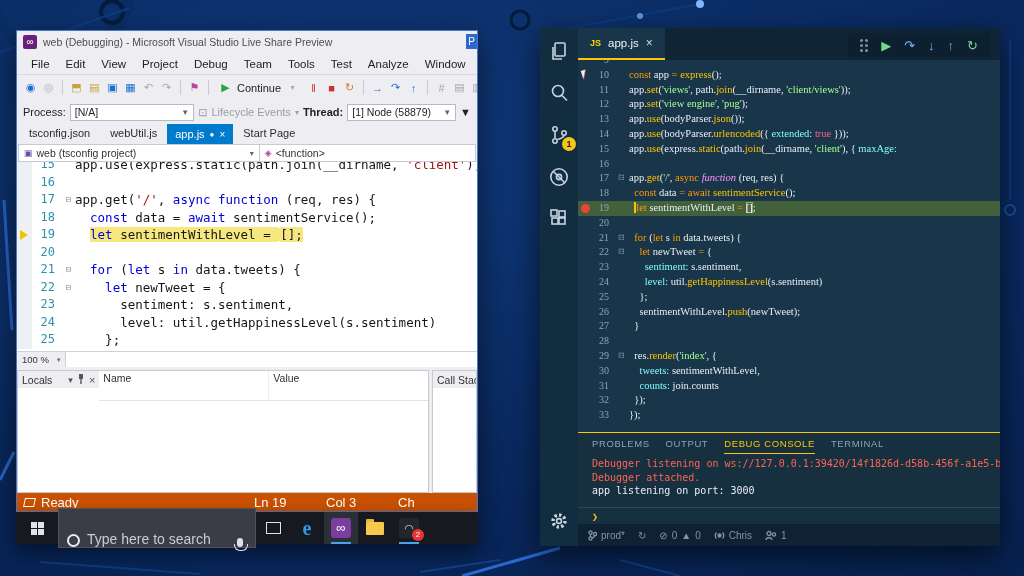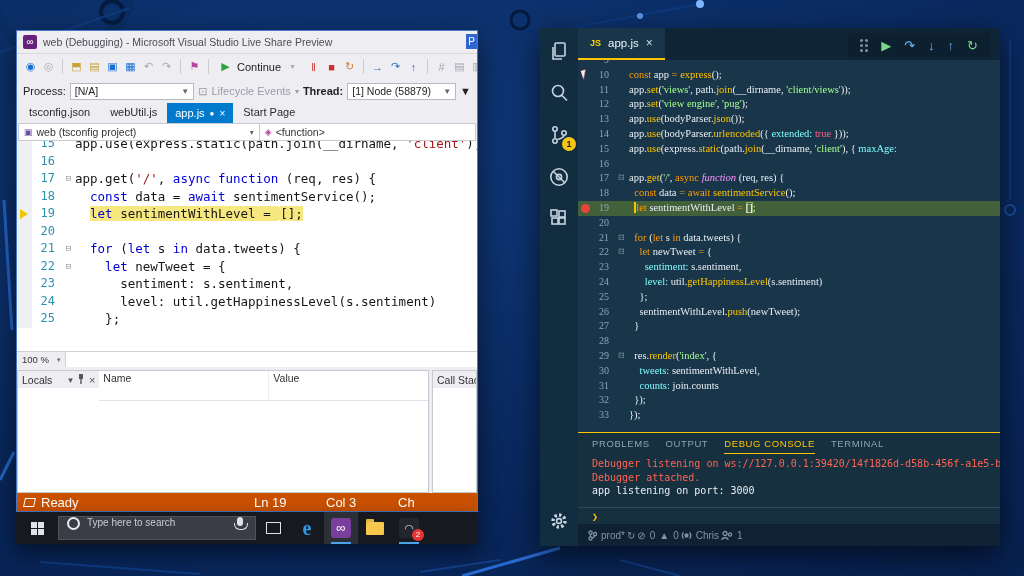--- a/index.html
+++ b/index.html
@@ -66,21 +66,21 @@
 .vs-statusbar{height:18px;background:#ca5100;color:#fff;display:flex;align-items:center;font-size:13px;padding:0 7px;gap:6px;flex:0 0 auto;white-space:nowrap;overflow:hidden}
 .sb-ico{width:11px;height:9px;border:1px solid #fff;transform:skewX(-12deg);flex:0 0 auto}
 .sb-right{margin-left:auto;display:flex;gap:0}
 .sb-right span{width:72px}
 
 
 .taskbar{position:absolute;left:16px;top:512px;width:462px;height:32px;background:#16191f;display:flex;align-items:center;box-shadow:0 8px 20px rgba(0,0,0,.5)}
 .tb-start{width:42px;height:32px;display:flex;align-items:center;justify-content:center}
 .win-glyph{display:grid;grid-template-columns:6px 6px;grid-template-rows:6px 6px;gap:1px}
 .win-glyph i{background:#dfe3e8}
-.tb-search{width:198px;height:24px;background:#3a3d45;display:flex;align-items:flex-start;gap:7px;color:#c9ccd2;font-size:10px;padding:0 8px;border:1px solid #50535a}
+.tb-search{width:198px;height:40px;background:#3a3d45;display:flex;align-items:flex-end;gap:7px;color:#c9ccd2;font-size:14px;padding:0 8px;border:1px solid #50535a}
 .cortana{width:13px;height:13px;border:2px solid #e8ebf0;border-radius:50%;flex:0 0 auto}
 .mic{width:6px;height:9px;border-radius:3px;background:#dfe3e8;position:relative;margin-left:auto;margin-right:4px}
 .mic:after{content:"";position:absolute;left:-3px;top:6px;width:12px;height:6px;border:1.5px solid #dfe3e8;border-top:none;border-radius:0 0 6px 6px}
 .tb-slot{width:34px;height:32px;display:flex;align-items:center;justify-content:center;position:relative}
 .tb-slot.running:after{content:"";position:absolute;bottom:0;left:7px;right:7px;height:2px;background:#4aa3e8}
 .tb-slot.active{background:#2b3038}
 .taskview{width:15px;height:12px;border:1.5px solid #dfe3e8}
 .edge{color:#2e9ae6;font-size:20px;font-weight:bold;font-family:"Liberation Serif",serif;line-height:1}
 .vs-task{width:20px;height:20px;background:#7a3f9d;color:#fff;border-radius:3px;font-size:13px;line-height:20px;text-align:center}
 .folder{width:18px;height:13px;background:#f7c84c;border-radius:1px;position:relative}
@@ -117,21 +117,21 @@
 .dk .hl-exec{background:#42603a}
 .bp-dot{position:absolute;left:3px;top:3px;width:9px;height:9px;border-radius:50%;background:#e8443a}
 .mouse-ptr{position:absolute;left:4px;top:2px;width:0;height:0;border-left:5px solid #f2f2f2;border-bottom:9px solid transparent;transform:rotate(-18deg);filter:drop-shadow(0 0 1px #802)}
 .vc-panel{height:92px;border-top:1px solid #ffc600;display:flex;flex-direction:column;background:#17303f;flex:0 0 auto}
 .vc-panel-tabs{height:21px;display:flex;gap:16px;padding:5px 14px 0;font-size:9.5px;letter-spacing:.6px;color:#8fa3b3;flex:0 0 auto}
 .vc-ptab{padding-bottom:2px}
 .vc-ptab.active{color:#ffc600;border-bottom:1px solid #ffc600}
 .vc-console{flex:1;padding:3px 14px 0;font-family:"DejaVu Sans Mono",monospace;font-size:10px;line-height:13.5px;overflow:hidden;white-space:nowrap}
 .console-red{color:#ff6352}.console-white{color:#e8eef4}
 .vc-prompt{height:17px;border-top:1px solid #274a60;display:flex;align-items:center;padding:0 14px;color:#ffc600;font-family:"DejaVu Sans Mono",monospace;font-size:10px;flex:0 0 auto}
-.vc-statusbar{height:22px;background:#0f2233;display:flex;align-items:center;gap:2px;padding:0 10px;font-size:10px;color:#7f95a8;flex:0 0 auto;white-space:nowrap}
+.vc-statusbar{height:22px;background:#0f2233;display:flex;align-items:center;gap:13px;padding:0 10px;font-size:10px;color:#7f95a8;flex:0 0 auto;white-space:nowrap}
 .st-item{display:flex;align-items:center;gap:4px}
 .st-item svg{stroke:#7f95a8;fill:none;stroke-width:1.3}
 </style>
 </head>
 <body>
 
 <div class="stage">
   <svg class="bgsvg" width="1024" height="576">
     <circle cx="60" cy="-15" r="70" stroke="#0a2e63" stroke-width="12" fill="none"></circle>
     <circle cx="112" cy="12" r="11" stroke="#041d3f" stroke-width="4" fill="none"></circle>
@@ -150,20 +150,33 @@
     <path d="M620 560 L680 576" stroke="#123e86" stroke-width="2"></path>
     <circle cx="520" cy="20" r="9" stroke="#041d3f" stroke-width="3" fill="none"></circle>
   </svg>
 
   <div class="vswin">
     <div class="vs-titlebar">
       <span class="vs-logo">∞</span>
       <span class="vs-title">web (Debugging) - Microsoft Visual Studio Live Share Preview</span>
       <span class="vs-pbadge">P</span>
     </div>
+    <div class="vs-menubar" id="vs-menubar">
+        <span class="vs-menu-item">File</span>
+        <span class="vs-menu-item">Edit</span>
+        <span class="vs-menu-item">View</span>
+        <span class="vs-menu-item">Project</span>
+        <span class="vs-menu-item">Debug</span>
+        <span class="vs-menu-item">Team</span>
+        <span class="vs-menu-item">Tools</span>
+        <span class="vs-menu-item">Test</span>
+        <span class="vs-menu-item">Analyze</span>
+        <span class="vs-menu-item">Window</span>
+        <span class="vs-menu-item">Help</span>
+      </div>
     <div class="vs-toolbar">
       <span class="tbi blue">◉</span>
       <span class="tbi gray">◎</span>
       <span class="vsep"></span>
       <span class="tbi gold">⬒</span>
       <span class="tbi gold">▤</span>
       <span class="tbi blue">▣</span>
       <span class="tbi blue">▦</span>
       <span class="tbi gray">↶</span>
       <span class="tbi gray">↷</span>

